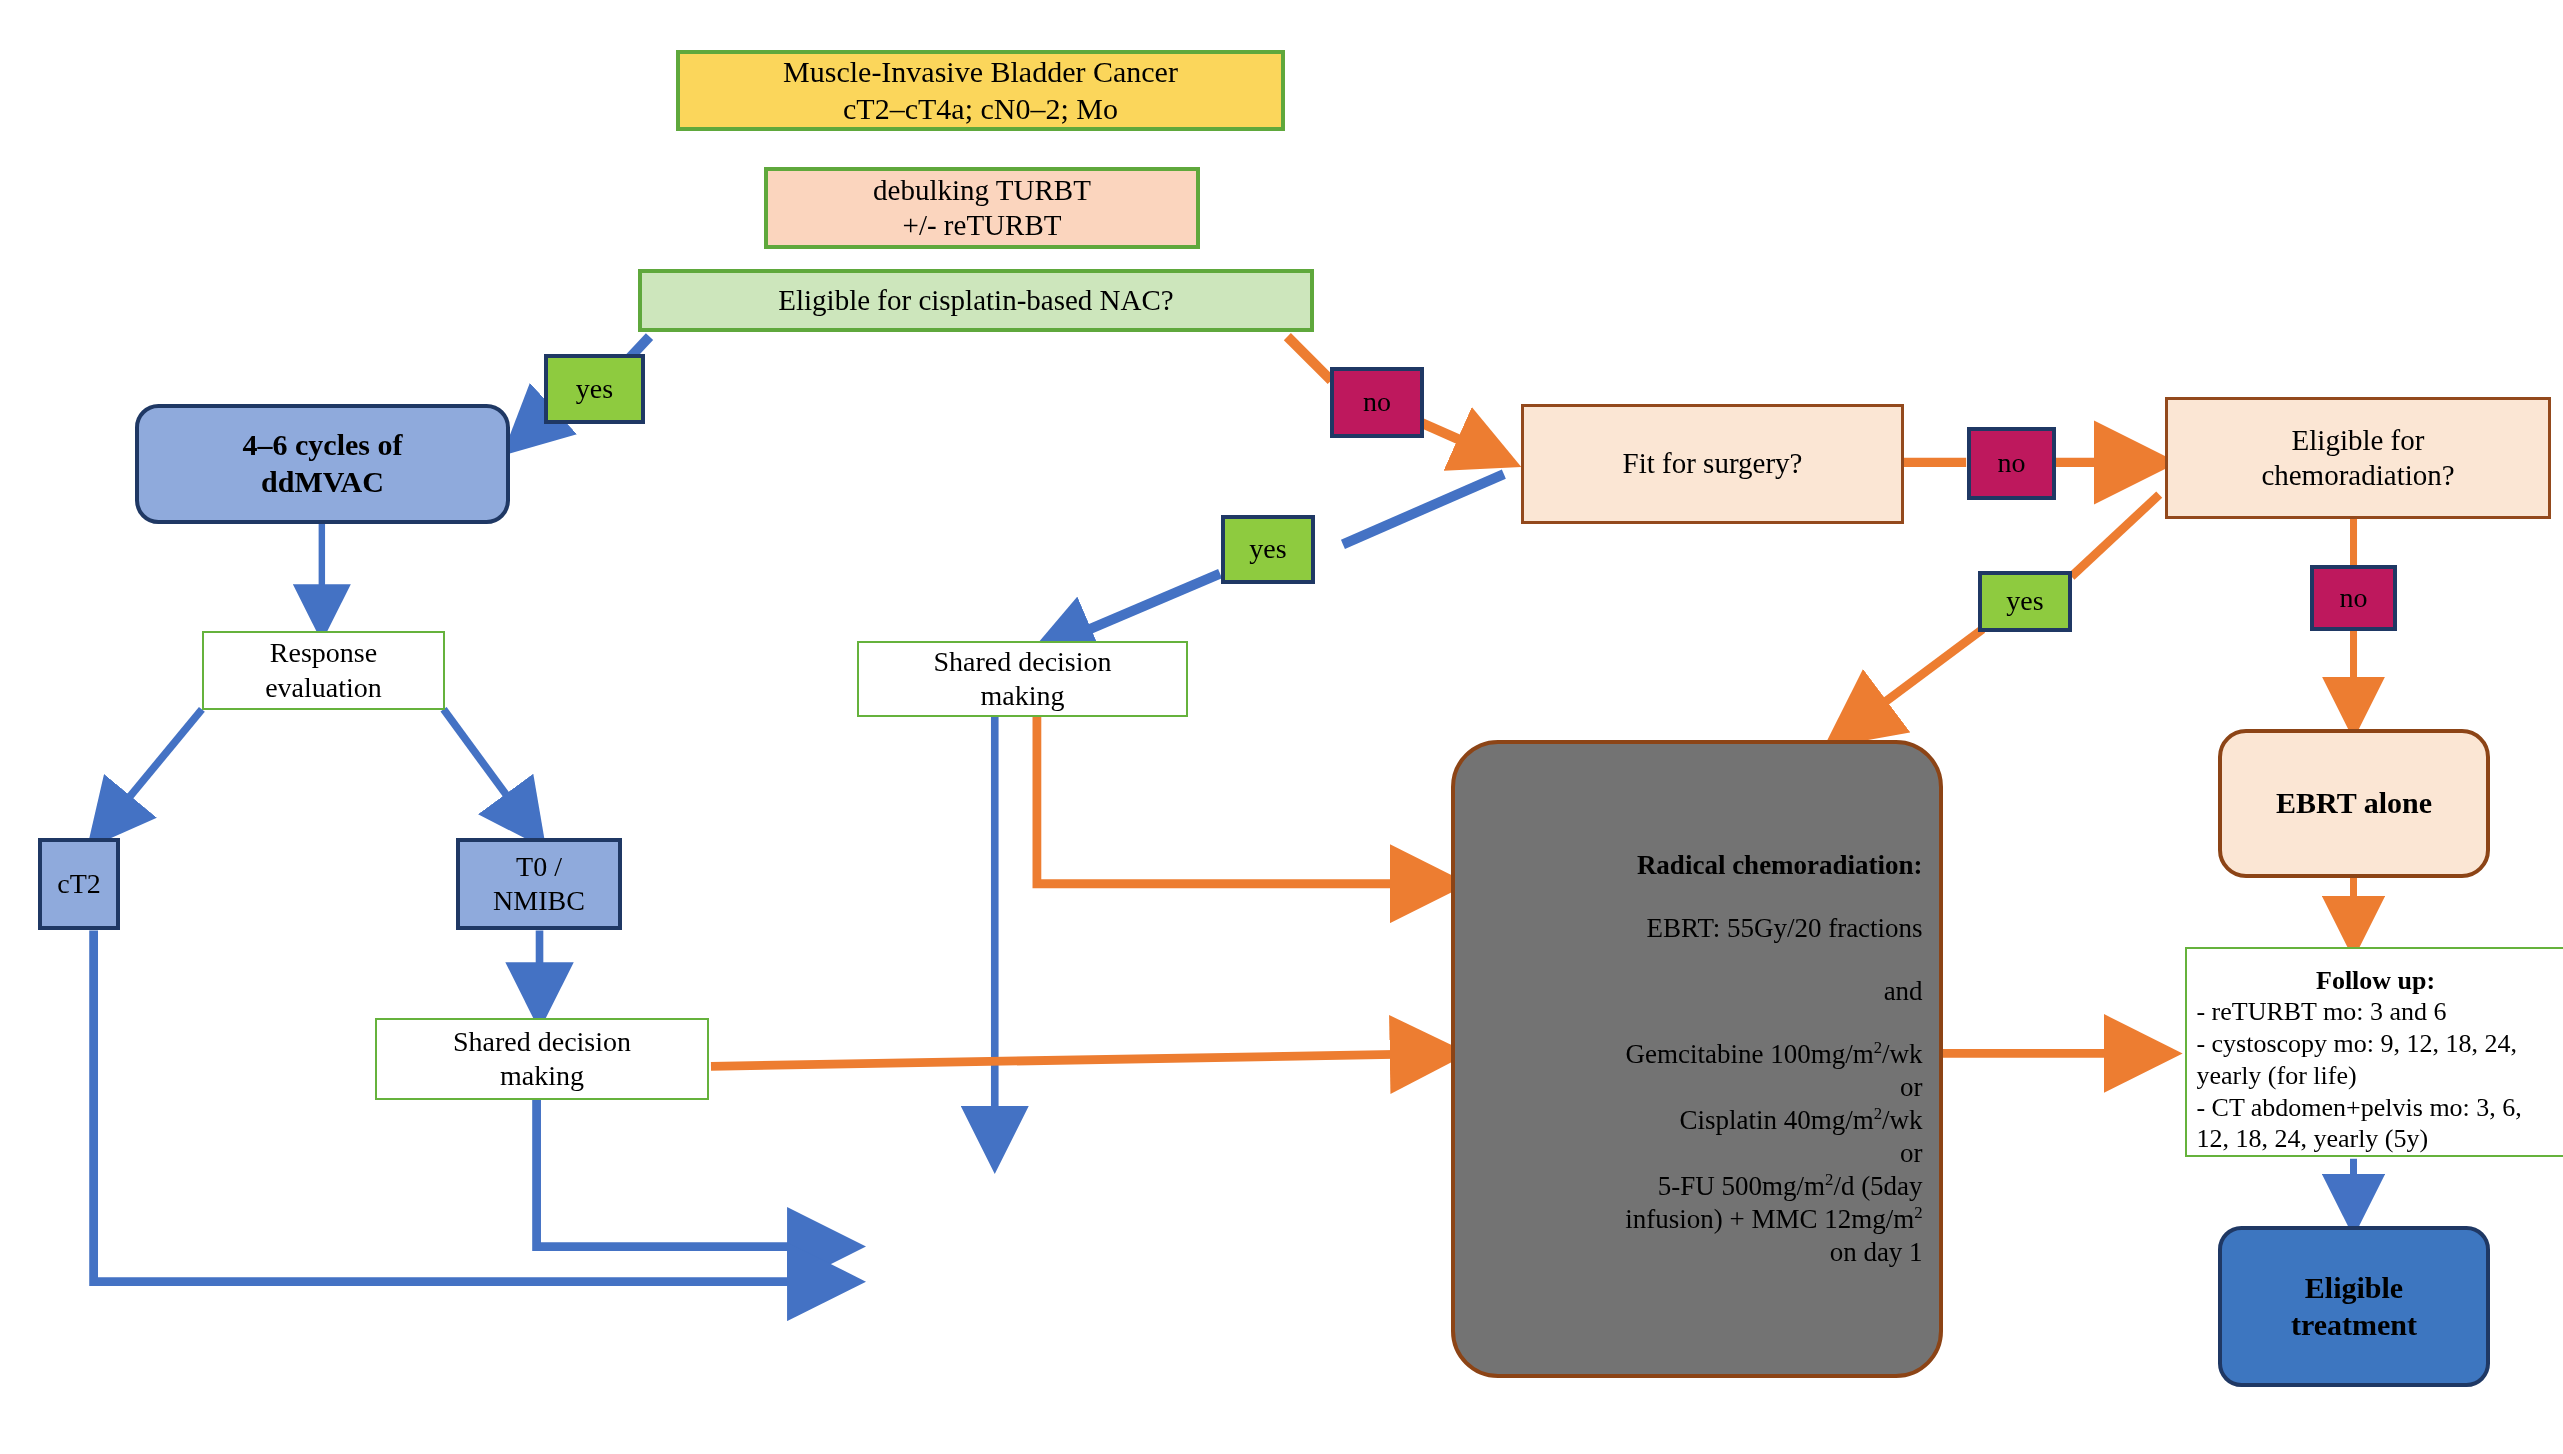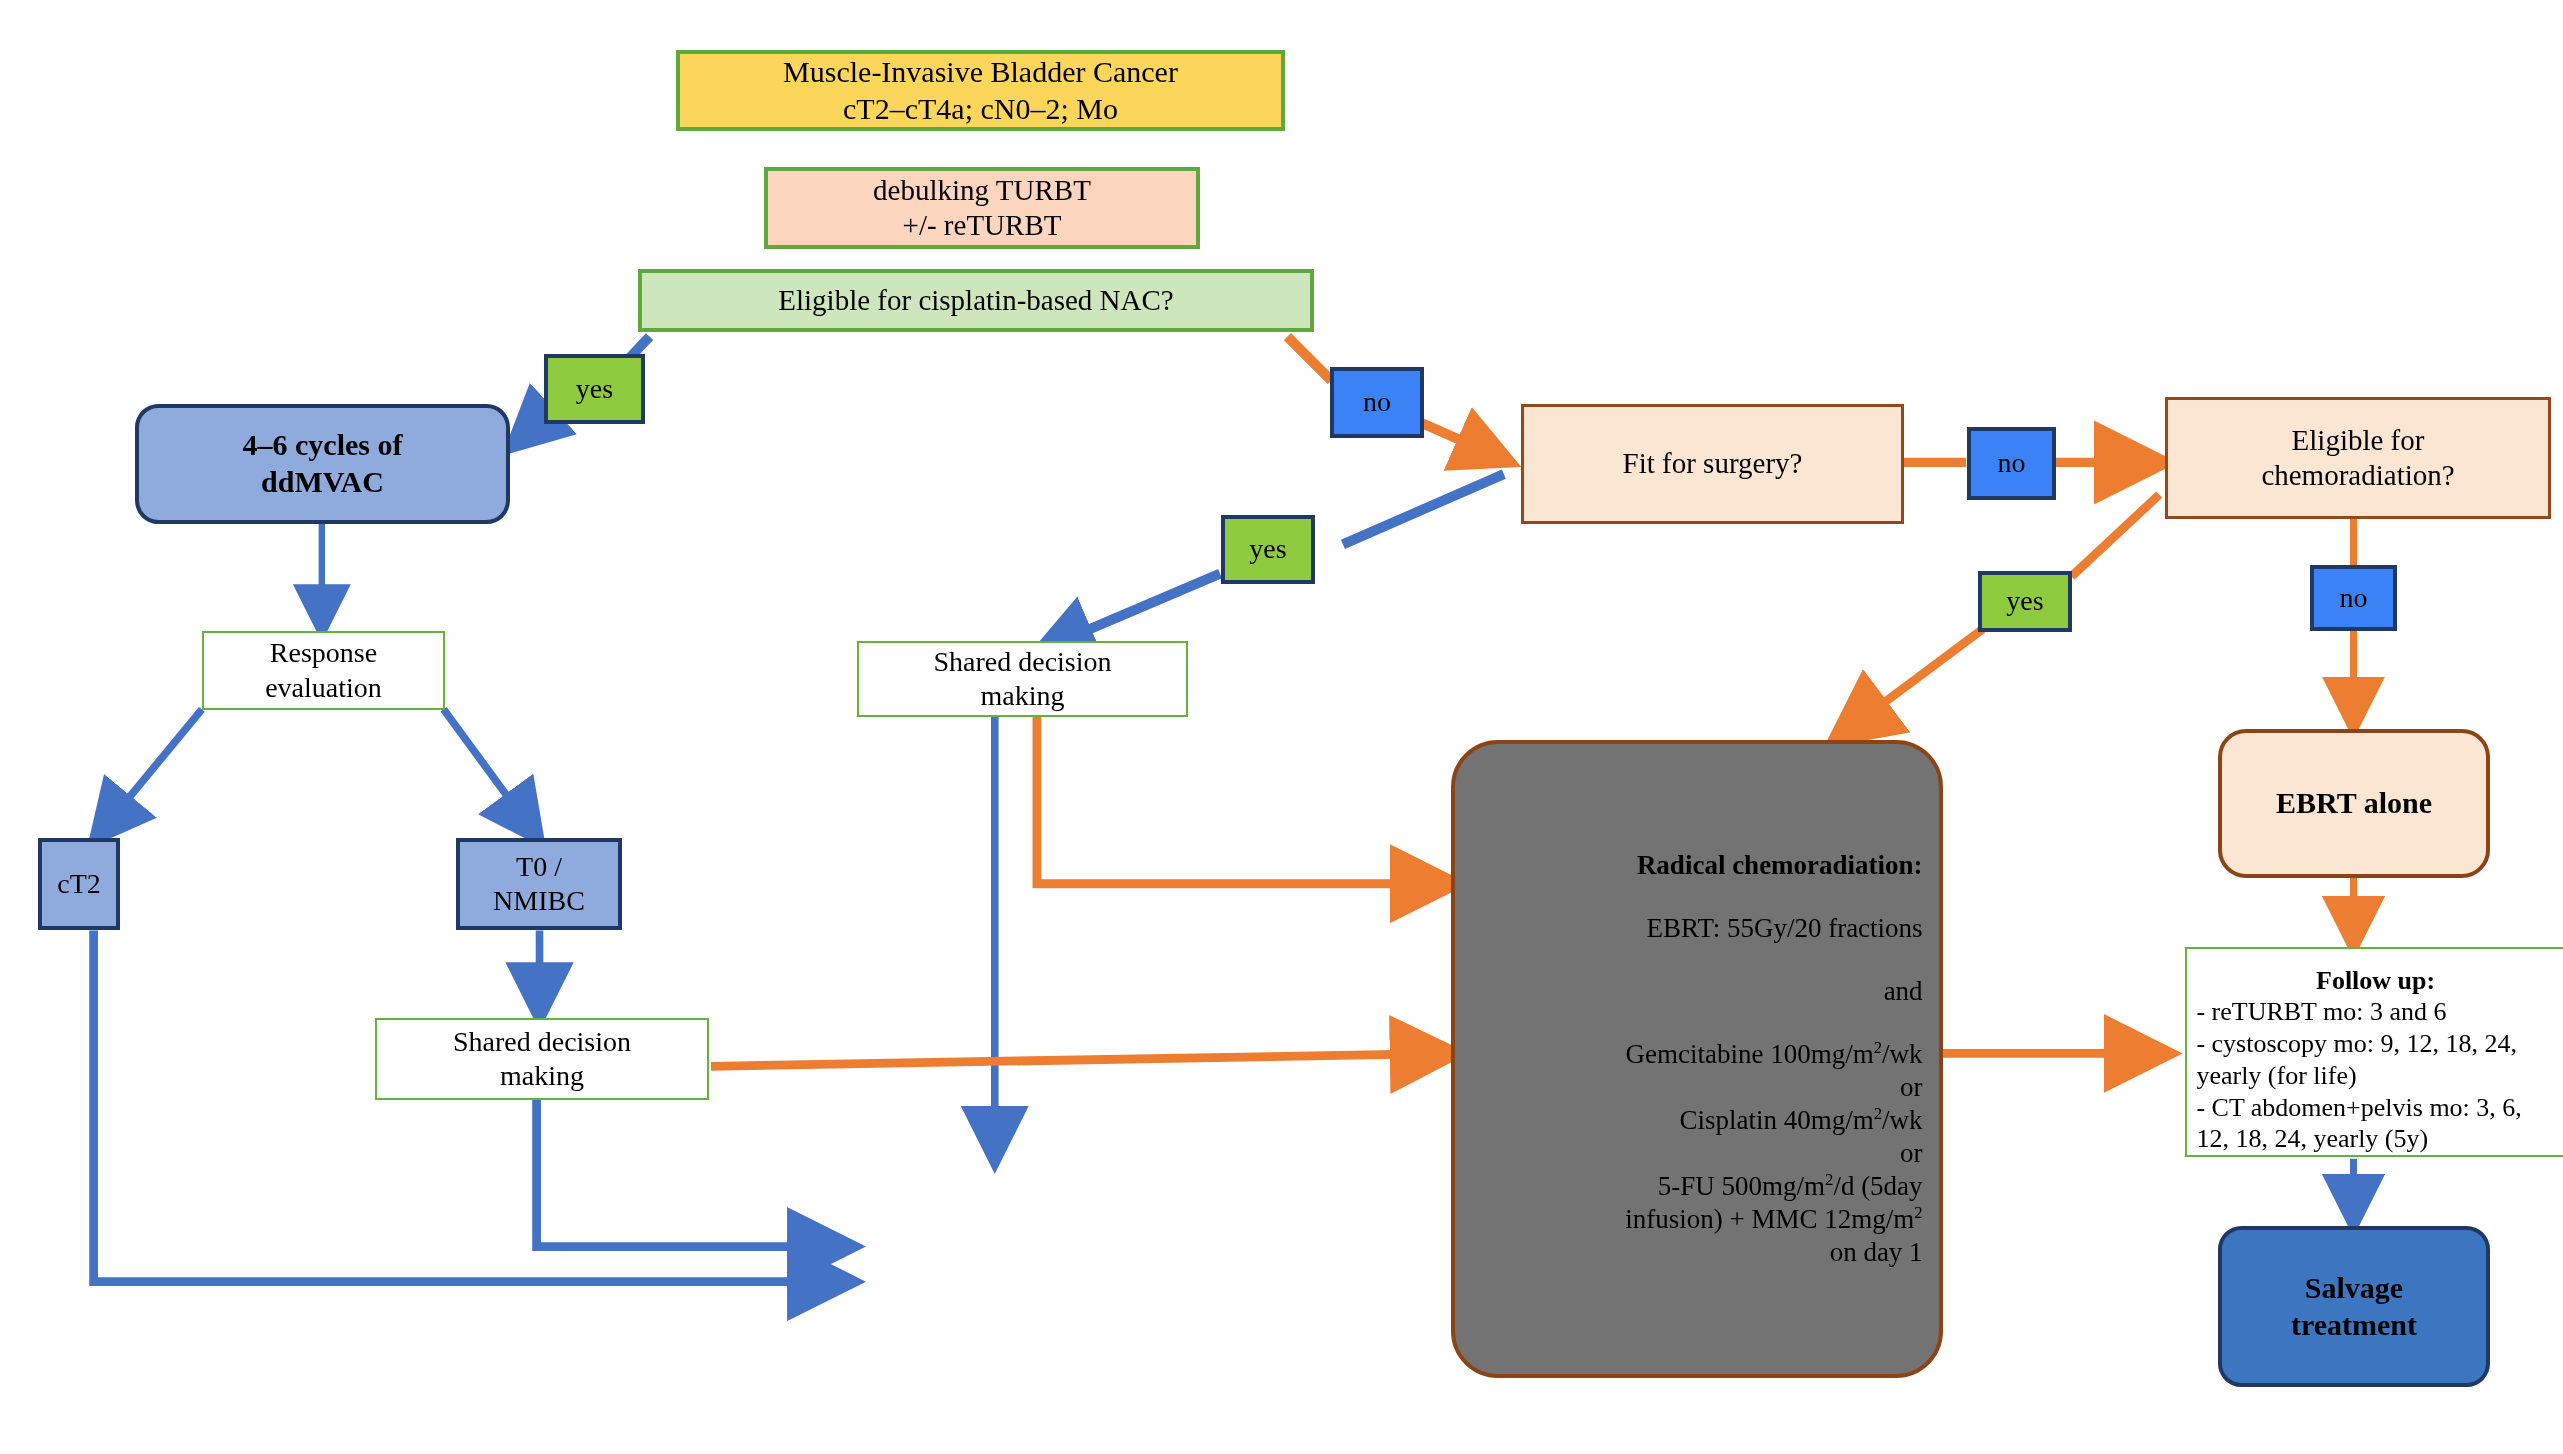--- a/index.html
+++ b/index.html
@@ -17,21 +17,21 @@
   .sq-lgreen{background:#CDE6BC;border:4.1px solid #5FA83C;}
   .sq-white{background:#ffffff;border:2.9px solid #65B23C;}
   .sq-cream{background:#FBE6D4;border:3.5px solid #93491C;}
   .rr-cream{background:#FBE6D4;border:4.1px solid #8C4416;border-radius:28px;}
   .rr-cream-big{background:#737373;border:4.1px solid #8C4416;border-radius:47px;text-align:right;}
   .rr-blue{background:#8FAADC;border:4.1px solid #1F3864;border-radius:23.4px;}
   .rr-blue-dark{background:#3D76C0;border:4.1px solid #1F3864;border-radius:23.4px;}
   .rr-gold{background:#FAC003;border:4.1px solid #1F3864;border-radius:24.6px;}
   .sq-blue{background:#8FAADC;border:4.1px solid #1F3864;}
   .lbl-yes{background:#8ECB3F;border:4.1px solid #1F3864;}
-  .lbl-no{background:#3b82f6;border:4.1px solid #1F3864;}
+  .lbl-no{background:#be185d;border:4.1px solid #1F3864;}
 
   .b{font-weight:bold;}
   .fs-52{font-size:30px;}
   .fs-50{font-size:29px;}
   .fs-48{font-size:28px;}
   .fs-46{font-size:27px;}
   .fs-44{font-size:26px;}
   .left-align{text-align:left;}
   sup{font-size:0.62em;vertical-align:super;}
 </style>
@@ -222,19 +222,19 @@
       <div class="b" style="text-align:center;">Follow up:</div>
       <div>- reTURBT mo: 3 and 6</div>
       <div>- cystoscopy mo: 9, 12, 18, 24, yearly (for life)</div>
       <div>- CT abdomen+pelvis mo: 3, 6, 12, 18, 24, yearly (5y)</div>
     </div>
   </div>
 
 
   <div class="node rr-blue-dark fs-52 b" style="left:2218px;top:1226px;width:272px;height:161px;">
     <div class="txt">
-      <div>Salvage</div>
+      <div>Eligible</div>
       <div>treatment</div>
     </div>
   </div>
 
 </div>
 
 
 </body></html>

